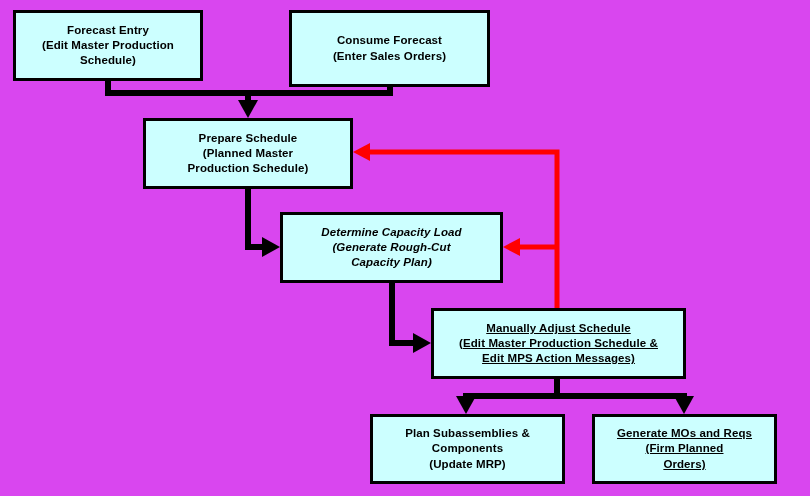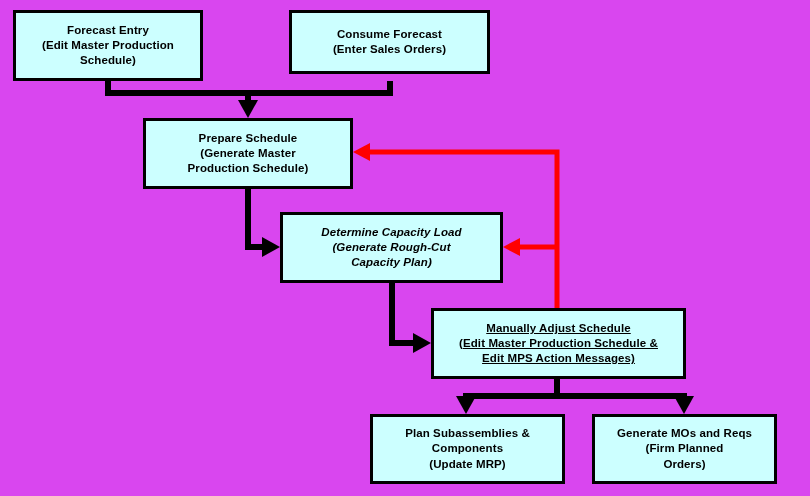--- a/index.html
+++ b/index.html
@@ -94,28 +94,28 @@
       <polygon points="503,247 520,238 520,256" fill="#ff0000"></polygon>
     </g>
   </svg>
 
   <div class="node-box" style="left:13px; top:10px; width:190px; height:71px;">
     <span class="node-label">Forecast Entry
 (Edit Master Production
 Schedule)</span>
   </div>
 
-  <div class="node-box" style="left:289px; top:10px; width:201px; height:64px;">
+  <div class="node-box" style="left:289px; top:10px; width:201px; height:77px;">
     <span class="node-label">Consume Forecast
 (Enter Sales Orders)</span>
   </div>
 
   <div class="node-box" style="left:143px; top:118px; width:210px; height:71px;">
     <span class="node-label">Prepare Schedule
-(Generate Master
+(Planned Master
 Production Schedule)</span>
   </div>
 
   <div class="node-box" style="left:280px; top:212px; width:223px; height:71px;font-style:italic;">
     <span class="node-label">Determine Capacity Load
 (Generate Rough-Cut
 Capacity Plan)</span>
   </div>
 
   <div class="node-box" style="left:431px; top:308px; width:255px; height:71px;text-decoration:underline;">
@@ -123,19 +123,19 @@
 (Edit Master Production Schedule &amp;
 Edit MPS Action Messages)</span>
   </div>
 
   <div class="node-box" style="left:370px; top:414px; width:195px; height:70px;align-items:center;">
     <span class="node-label">Plan Subassemblies &amp;
 Components
 (Update MRP)</span>
   </div>
 
-  <div class="node-box" style="left:592px; top:414px; width:185px; height:70px;">
+  <div class="node-box" style="left:592px; top:414px; width:185px; height:70px;text-decoration:underline;">
     <span class="node-label">Generate MOs and Reqs
 (Firm Planned
 Orders)</span>
   </div>
 
 </div>
 
 </body></html>

